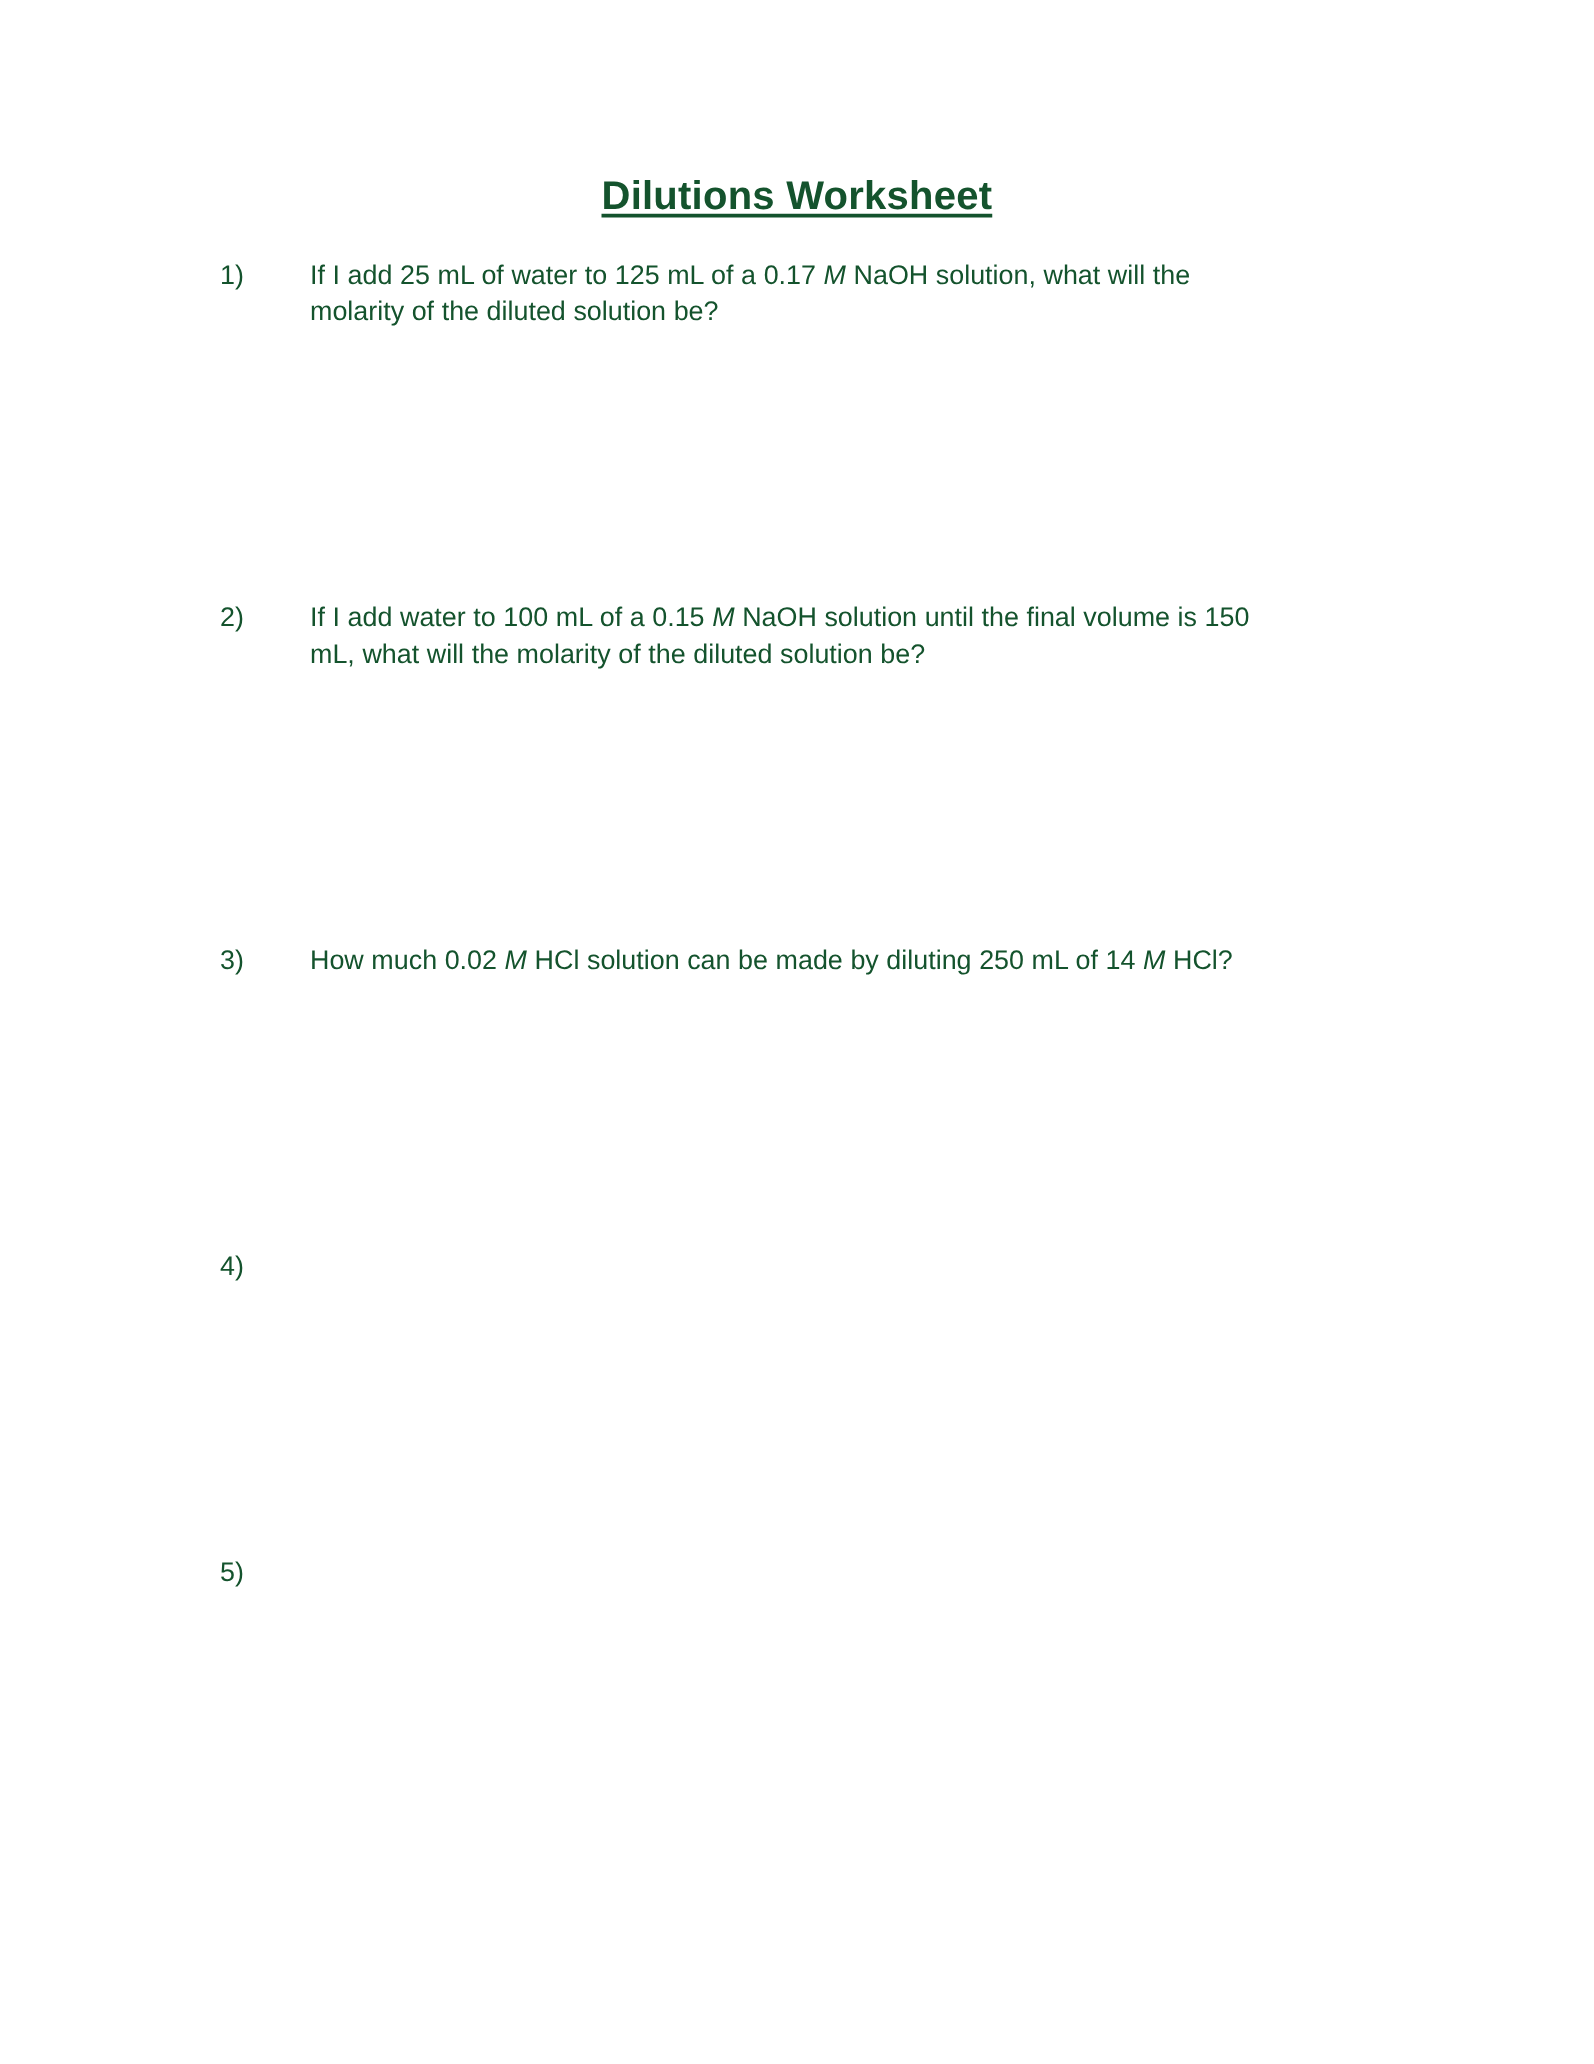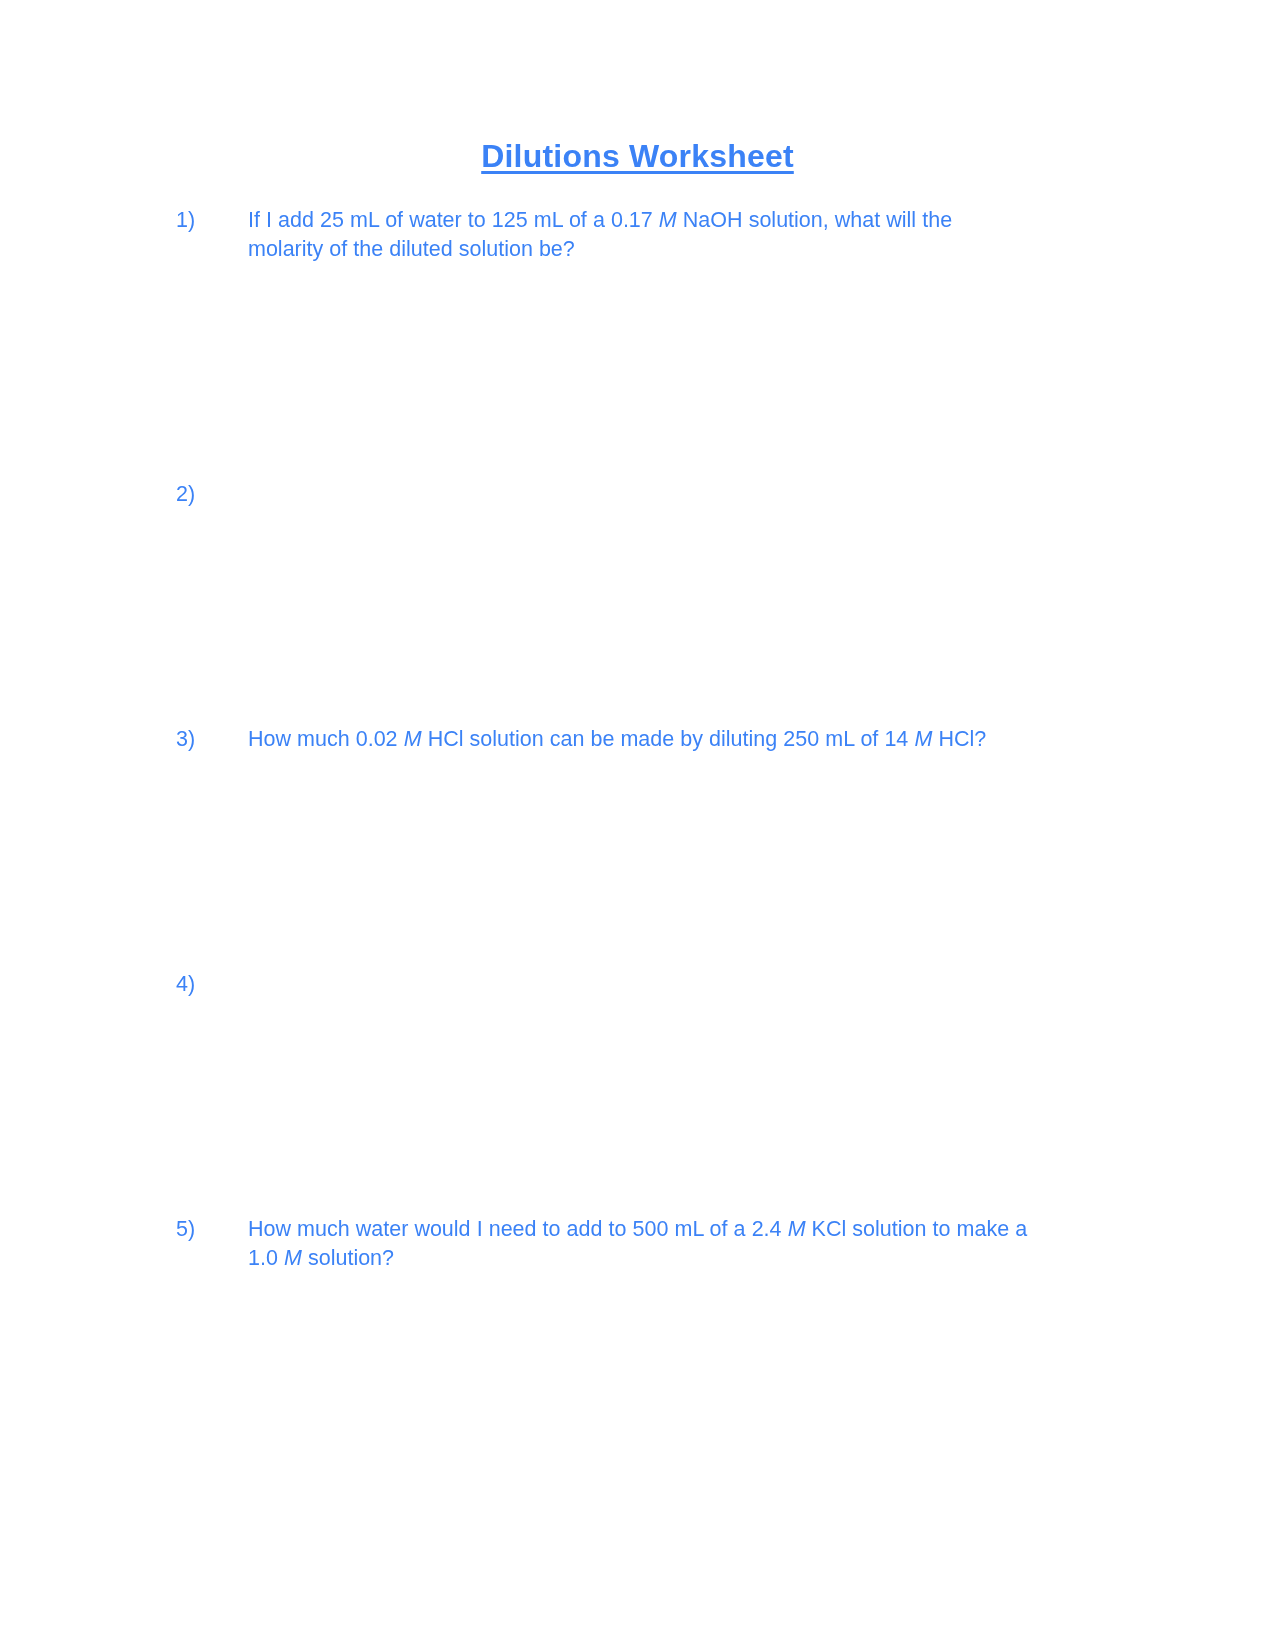--- a/index.html
+++ b/index.html
@@ -8,21 +8,21 @@
     background: #ffffff;
   }
   .page {
     position: relative;
     width: 1275px;
     height: 1651px;
     background: #ffffff;
     margin: 0 auto;
     overflow: hidden;
     font-family: "Liberation Sans", sans-serif;
-    color: #3b82f6;
+    color: #14532d;
     -webkit-font-smoothing: antialiased;
   }
   .doc-title {
     position: absolute;
     top: 138px;
     left: 0;
     width: 1275px;
     text-align: center;
     font-size: 32px;
     font-weight: bold;
@@ -76,34 +76,34 @@
   <div class="questions">
 
     <div class="question">
       <div class="q-number">1)</div>
       <div class="q-text"><span>If I add 25 mL of water to 125 mL of a 0.17 </span><em>M</em><span> NaOH solution, what will the molarity of the diluted solution be?</span></div>
     </div>
     <div class="workspace ws-1"></div>
 
     <div class="question">
       <div class="q-number">2)</div>
+      <div class="q-text"><span>If I add water to 100 mL of a 0.15 </span><em>M</em><span> NaOH solution until the final volume is 150 mL, what will the molarity of the diluted solution be?</span></div>
     </div>
     <div class="workspace ws-2"></div>
 
     <div class="question">
       <div class="q-number">3)</div>
       <div class="q-text"><span>How much 0.02 </span><em>M</em><span> HCl solution can be made by diluting 250 mL of 14 </span><em>M</em><span> HCl?</span></div>
     </div>
     <div class="workspace ws-3"></div>
 
     <div class="question">
       <div class="q-number">4)</div>
     </div>
     <div class="workspace ws-4"></div>
 
     <div class="question">
       <div class="q-number">5)</div>
-      <div class="q-text"><span>How much water would I need to add to 500 mL of a 2.4 </span><em>M</em><span> KCl solution to make a 1.0 </span><em>M</em><span> solution?</span></div>
     </div>
     <div class="workspace ws-5"></div>
 
   </div>
 </div>
 
 </body></html>

